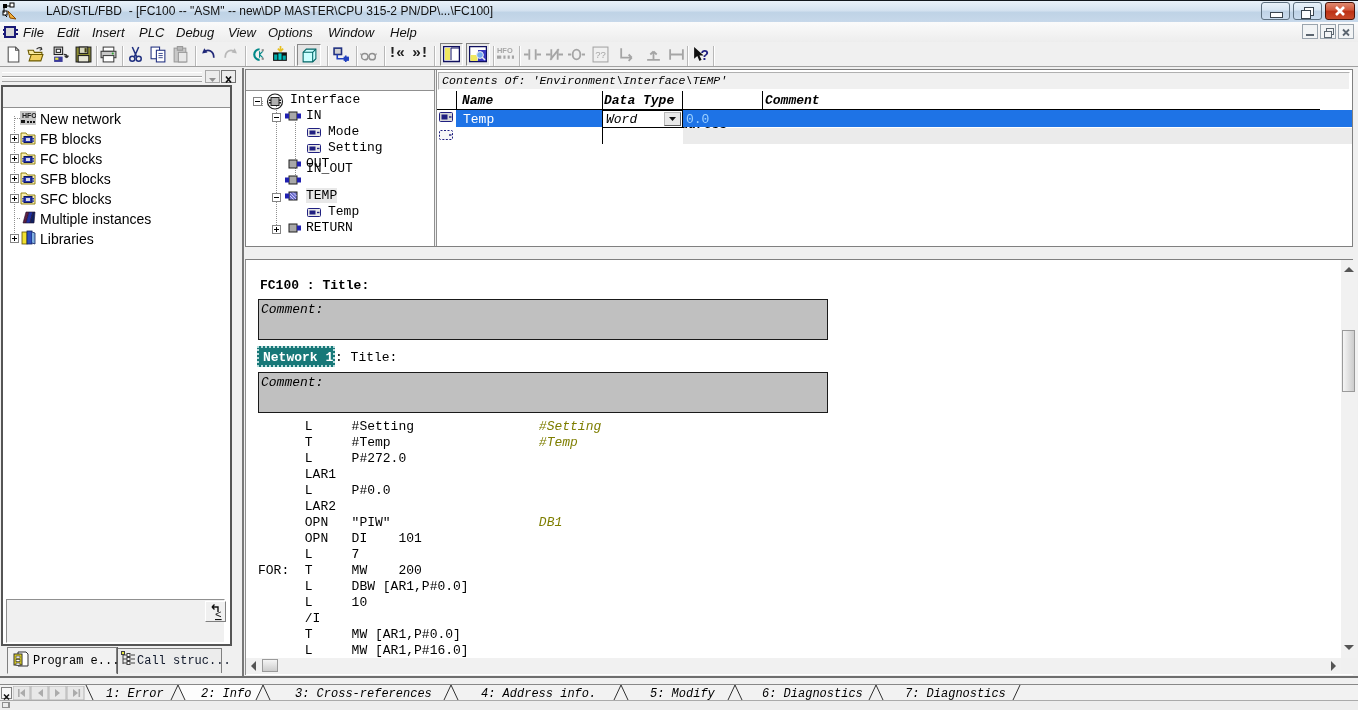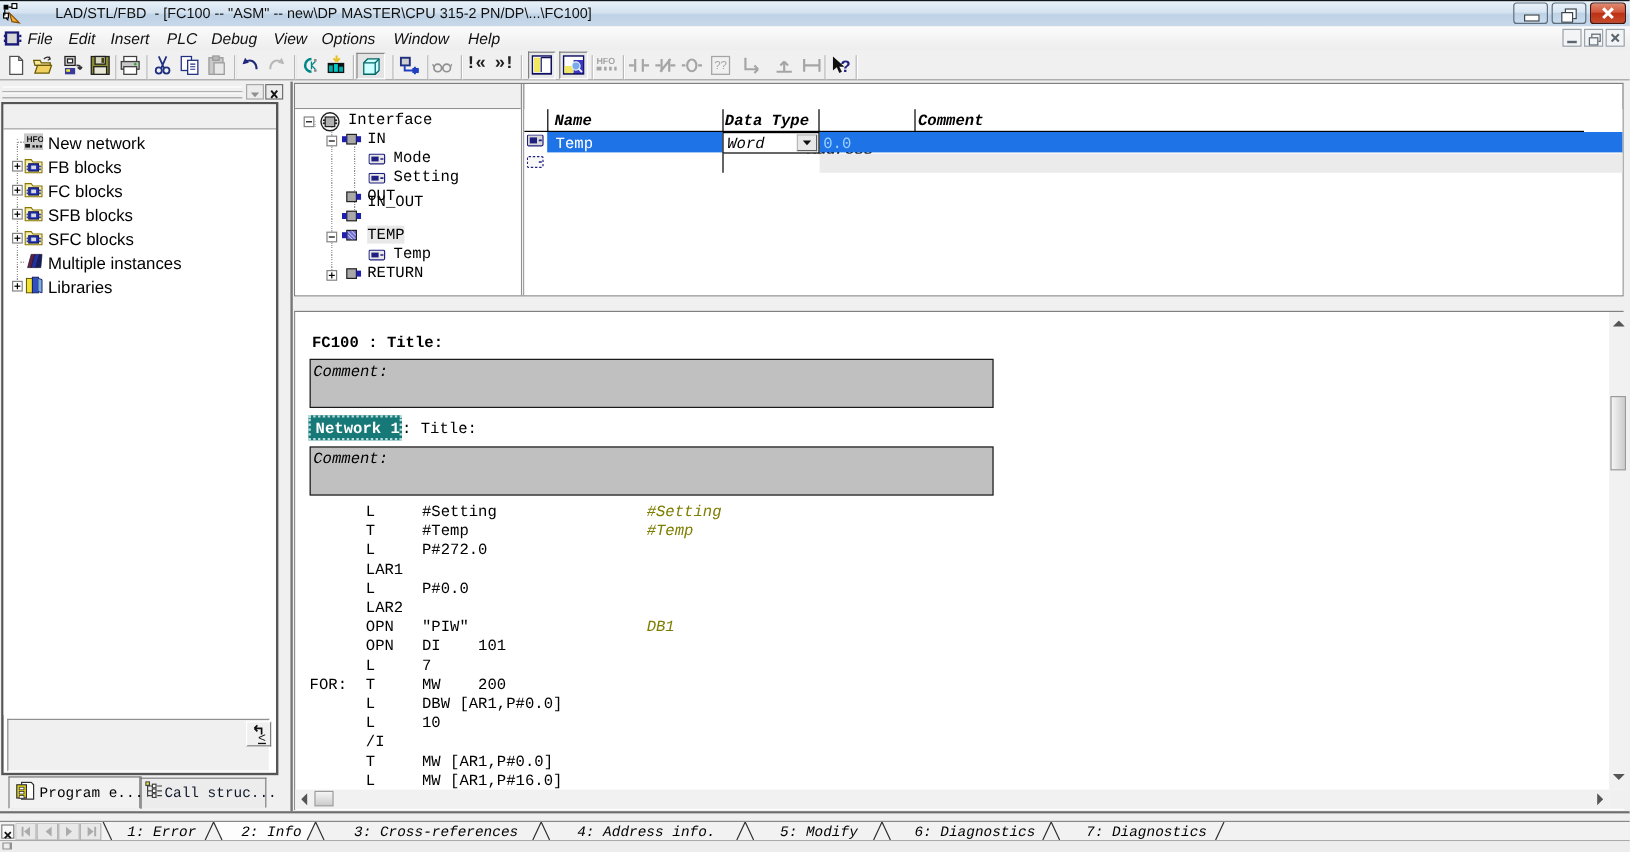--- a/index.html
+++ b/index.html
@@ -442,20 +442,22 @@
         </g>
   <g id="leafic">
           <rect x="0.5" y="0.5" width="13" height="8" rx="1" fill="#e8e8e8" stroke="#202080"></rect>
           <rect x="2.5" y="2.5" width="6" height="4" fill="#202080"></rect>
           <path d="M10 4.5 h2.5" stroke="#202080" stroke-width="1.4"></path>
         </g>
 </defs>
     </svg>
 
 
+<div class="abs mono" style="left:438px;top:72px;width:912px;height:18px;background:#f0f0f0;border:1px solid #b0b0b0;border-bottom-color:#fff;border-right-color:#fff;box-sizing:border-box;font-size:11.6px;line-height:16px;">
+  <span style="padding-left:3px">Contents Of: 'Environment\Interface\TEMP'</span></div>
 <div class="abs mono" id="table" style="left:437px;top:91px;width:915px;height:155px;background:#fff;font-size:13px;">
 
   <div class="abs" style="left:0;top:0;width:883px;height:19px;border-bottom:1px solid #000;box-sizing:border-box;font-weight:bold;">
     <span class="abs" style="left:25px;top:2px;">Name</span>
     <span class="abs" style="left:167px;top:2px;">Data Type</span>
     <span class="abs" style="left:236px;top:2px;margin-top:24px;">Address</span>
     <span class="abs" style="left:328px;top:2px;">Comment</span>
   </div>
 
   <div class="abs" style="left:19px;top:0;width:1px;height:19px;background:#000;"></div>

